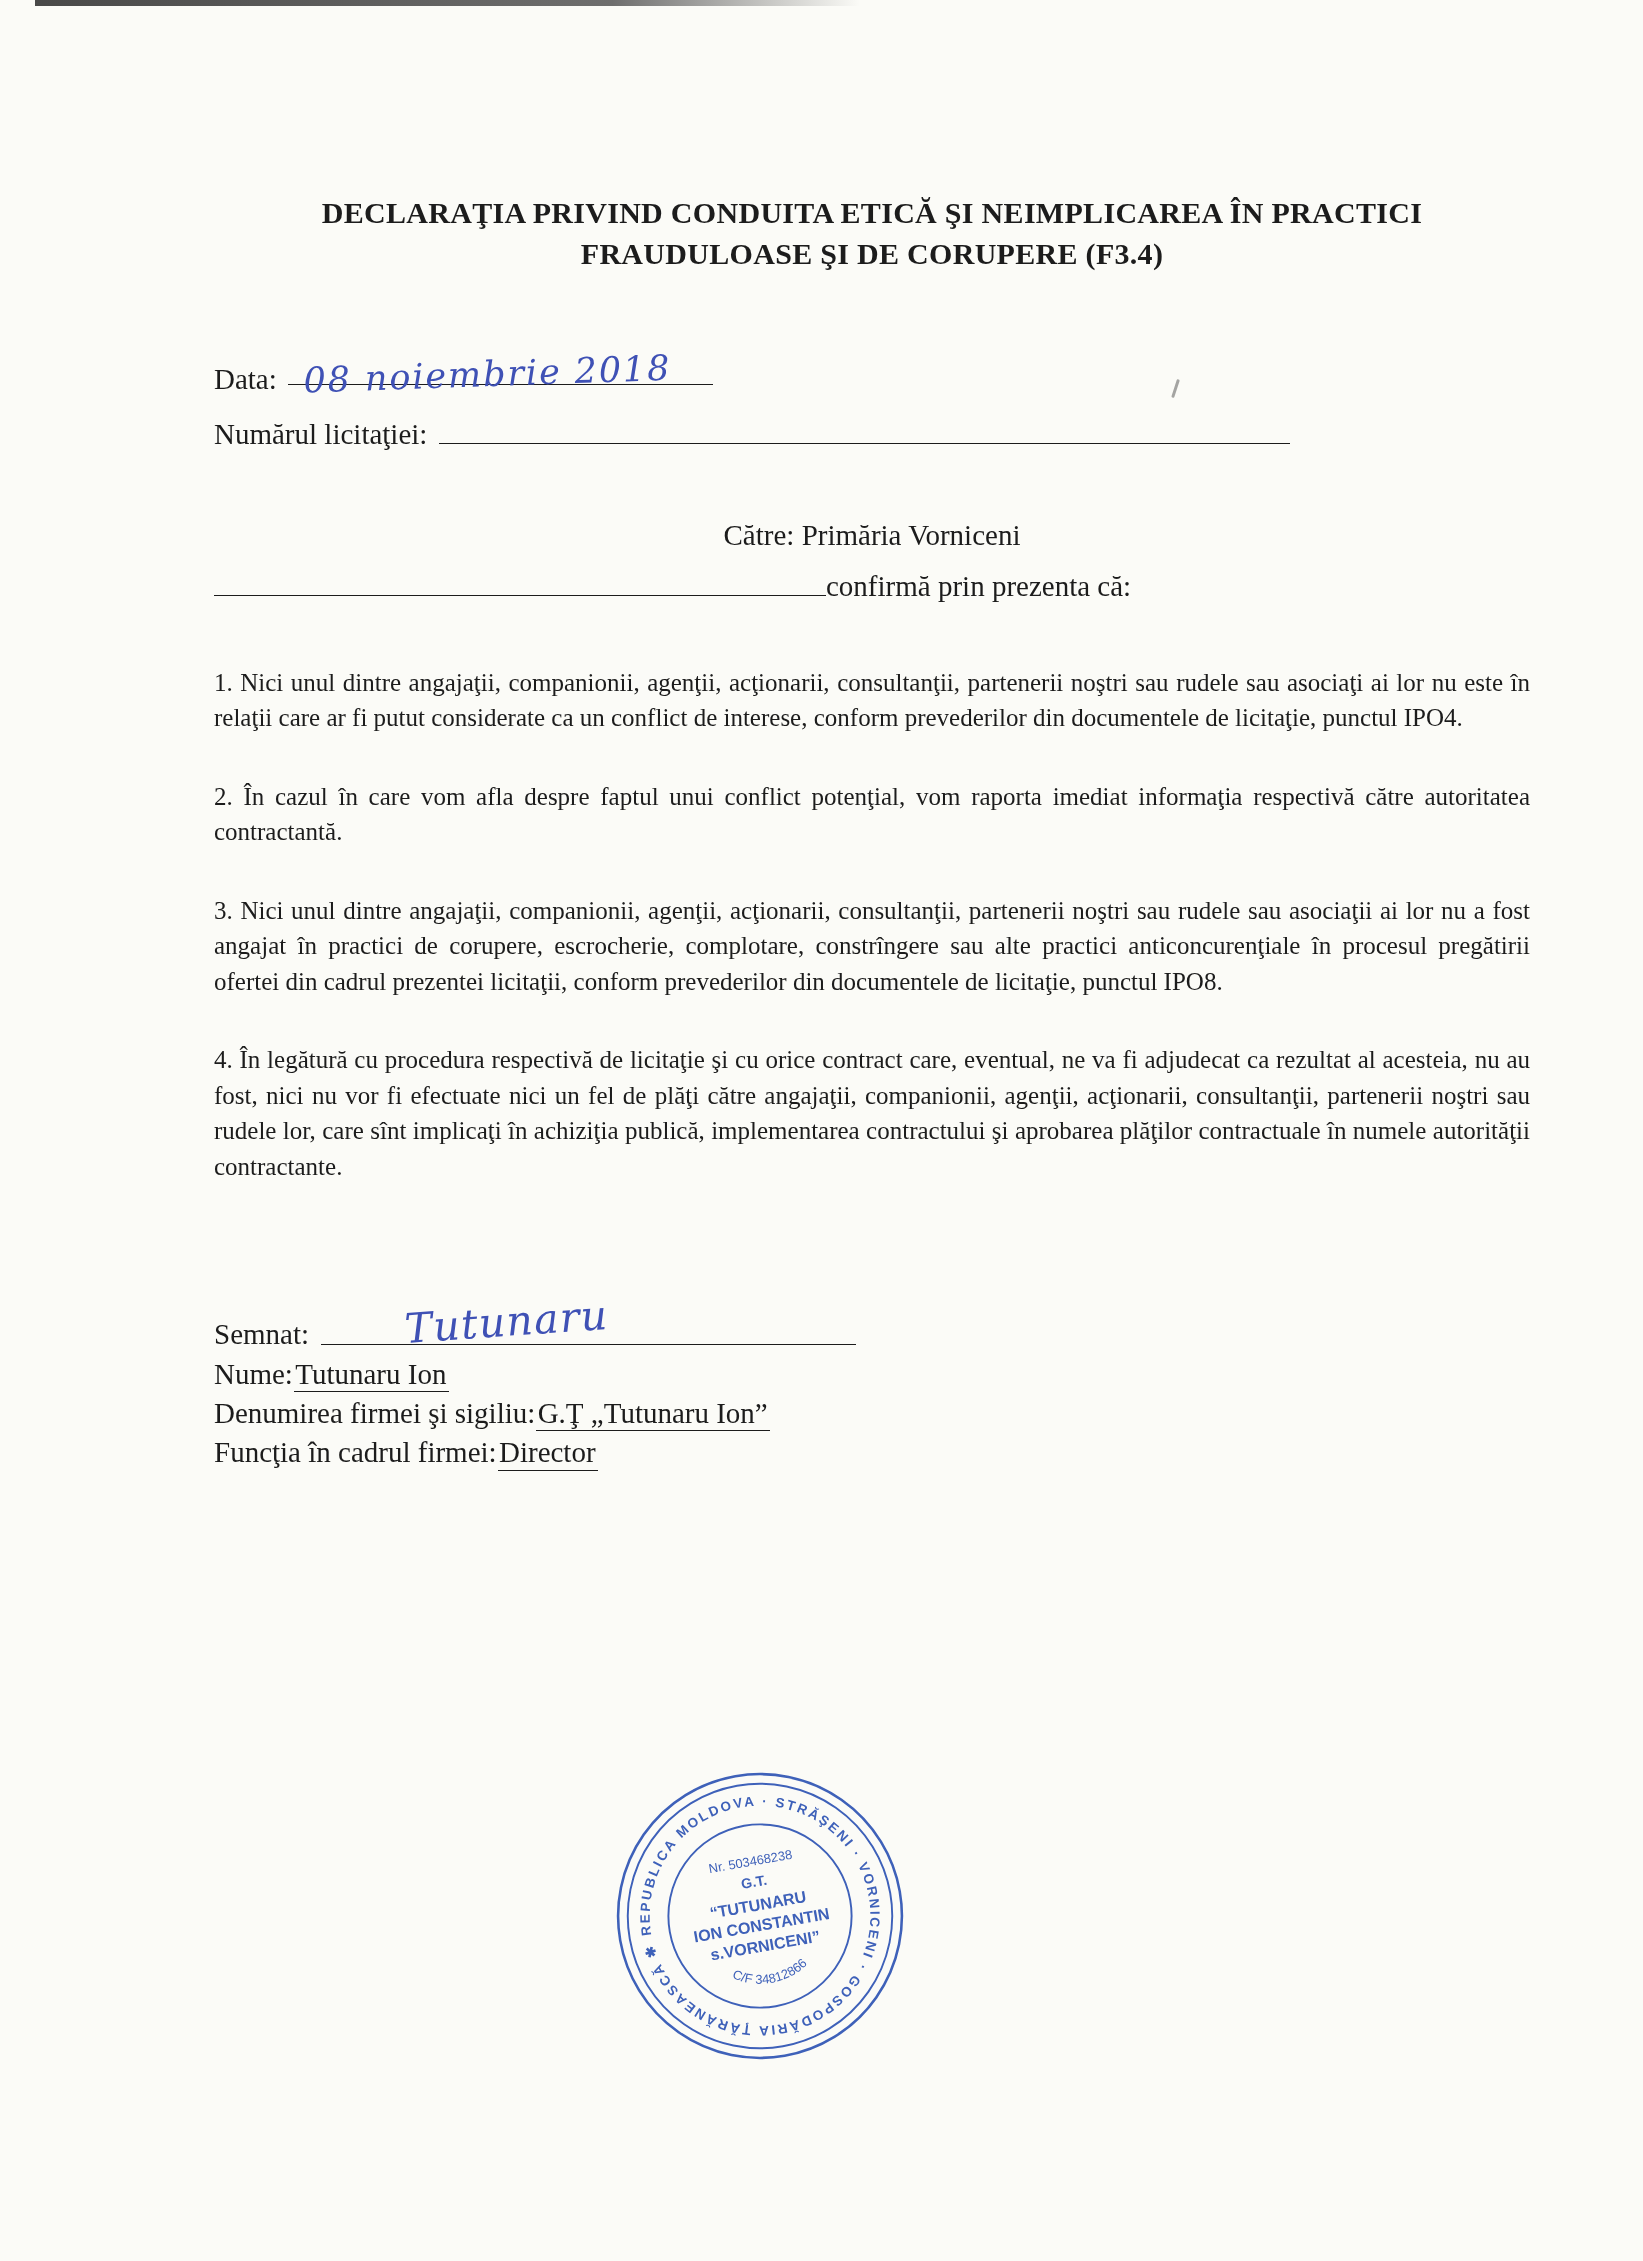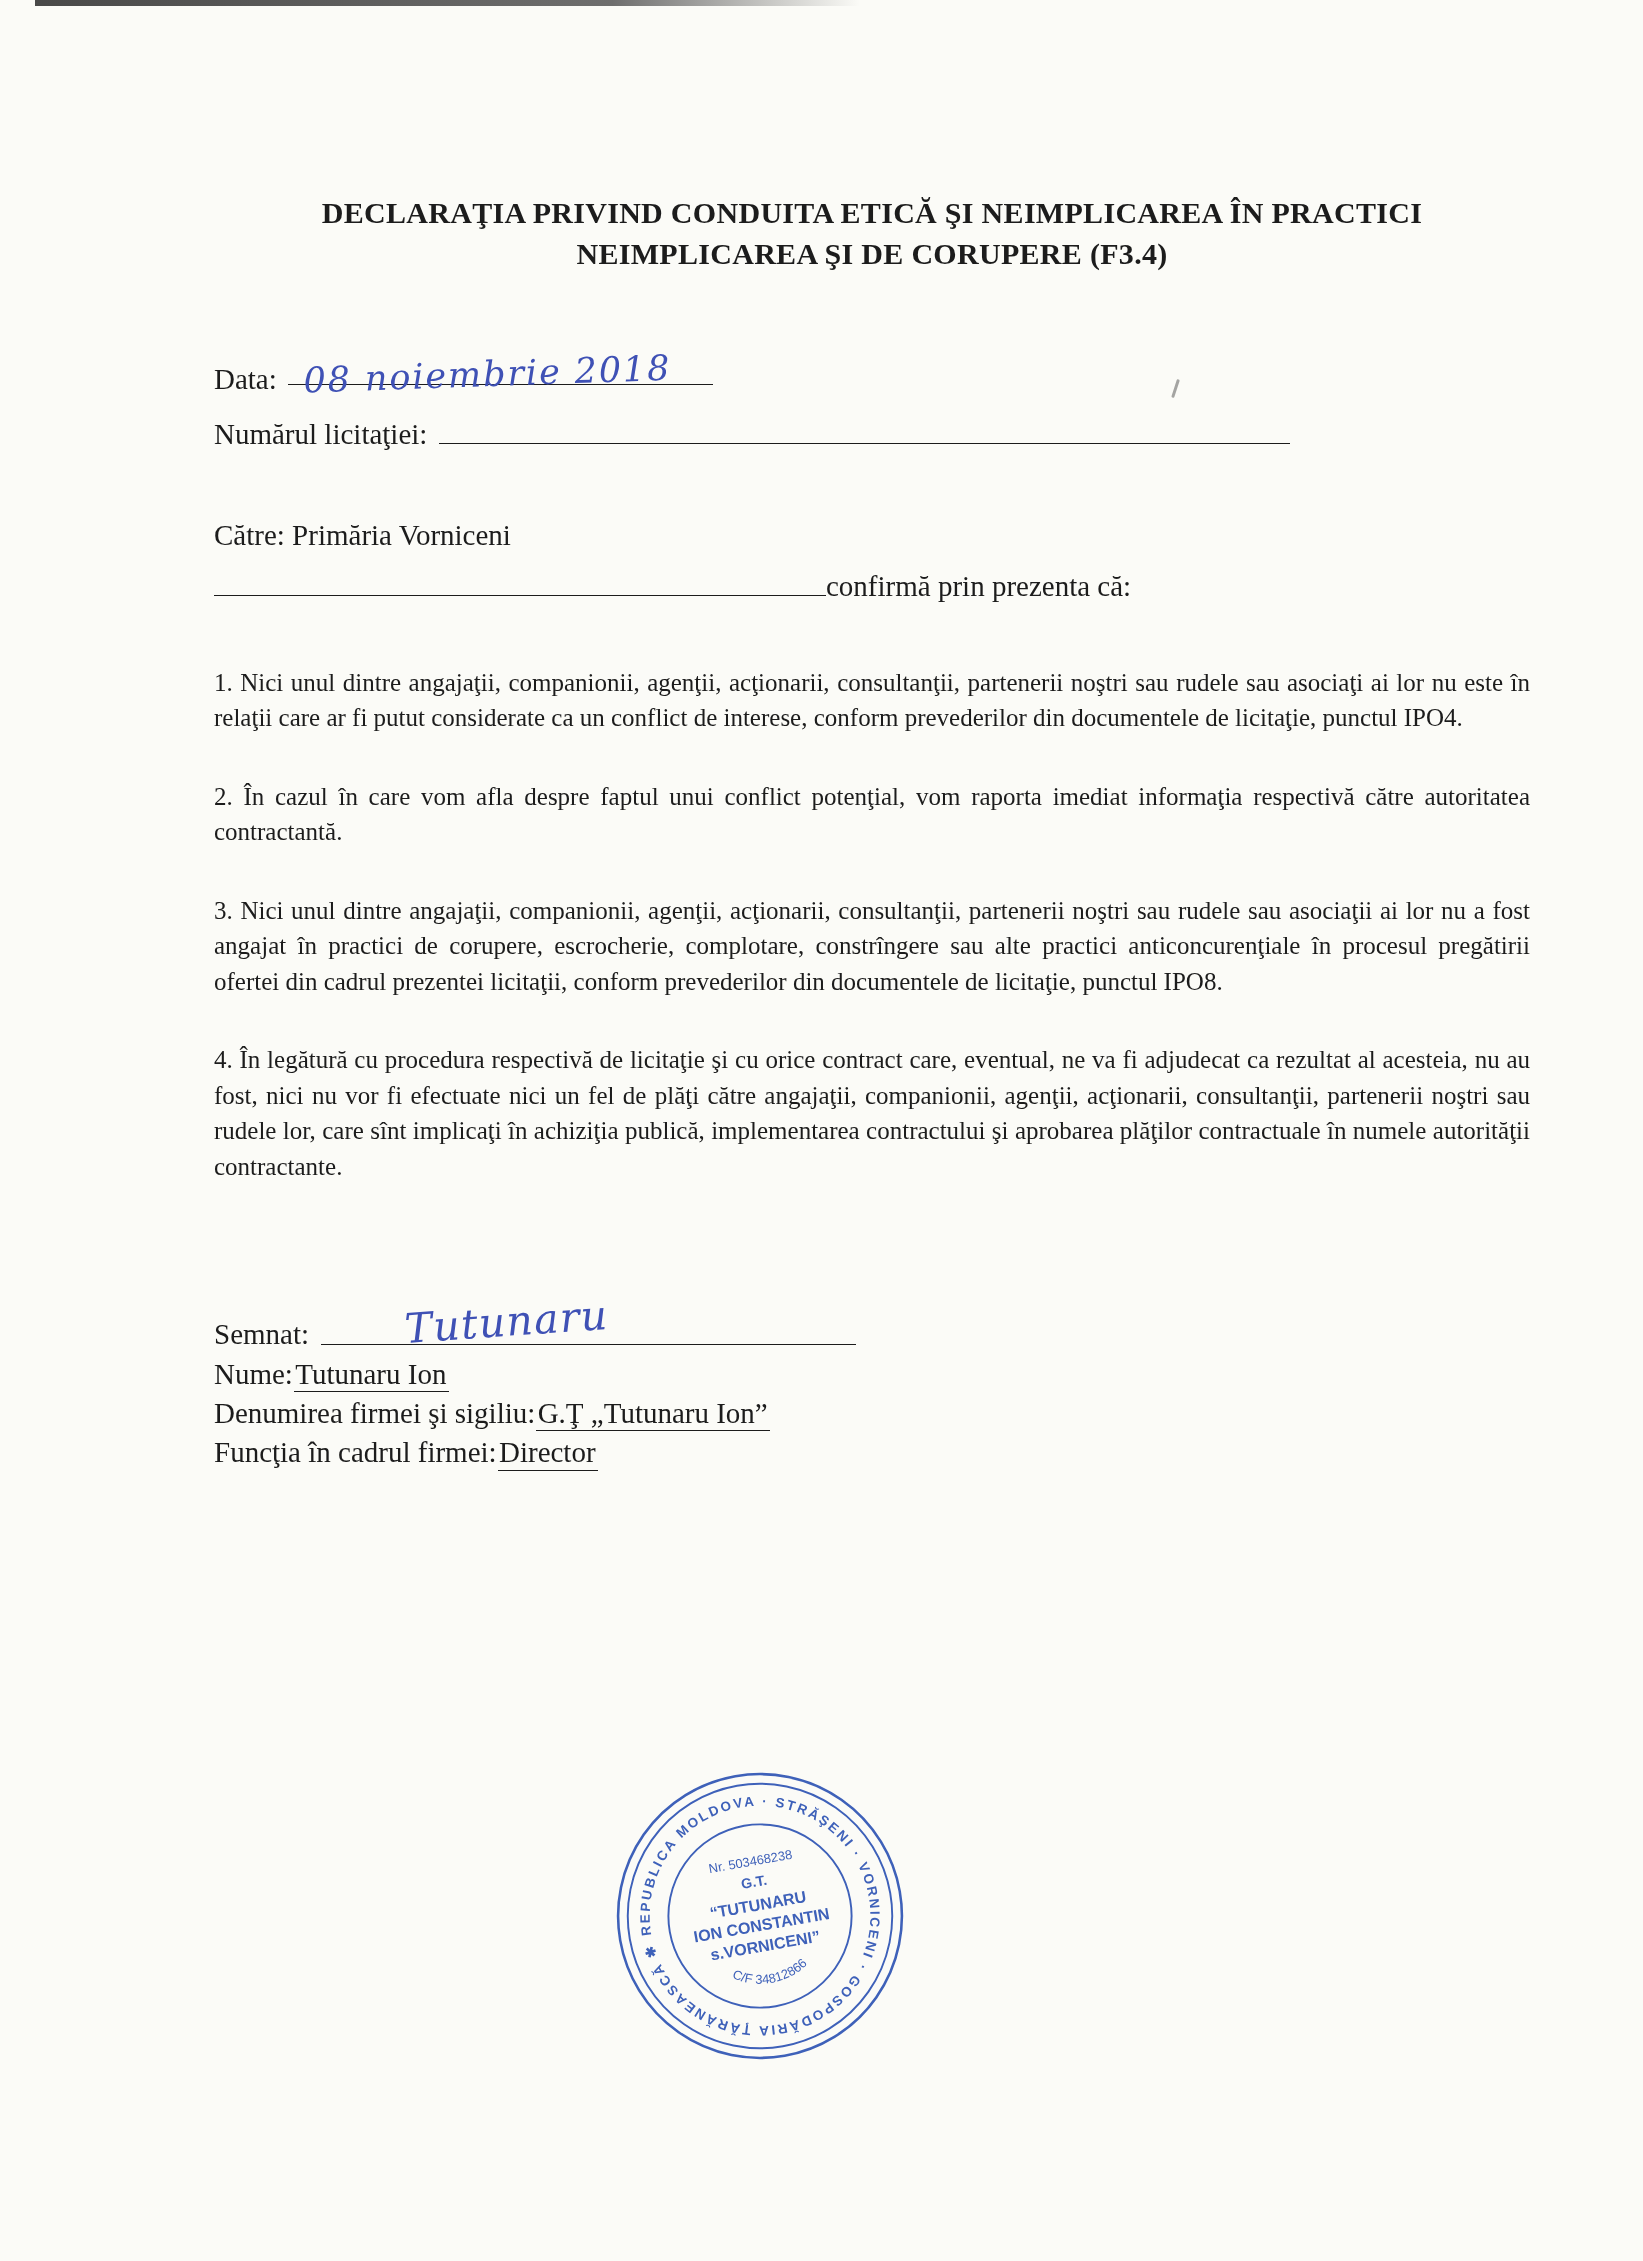--- a/index.html
+++ b/index.html
@@ -45,21 +45,21 @@
     font-family:"DejaVu Serif", serif;
     font-style:italic;
     color:#3f51b5;
     font-size:35px;
     display:inline-block;
     transform:rotate(-2deg) translateY(-2.6px);
     letter-spacing:1.9px;
     white-space:nowrap;
     padding-left:15.5px;
   }
-  .to-block { margin-top:62px; font-size:29px; }
+  .to-block { margin-top:62px; font-size:29px;text-align:center; }
   .confirm-row { margin-top:10px; font-size:29px; white-space:nowrap; }
   .paragraphs { margin-top:62px; }
   .para {
     font-size:25px;
     line-height:1.42;
     text-align:justify;
     margin-bottom:43px;
   }
   .sig-block { margin-top:122px; font-size:29px; }
   .sig-row { margin-bottom:6.4px; white-space:nowrap; }
@@ -96,21 +96,21 @@
 </style>
 </head>
 <body>
 
 <div class="scan-edge"></div>
 
 <div class="page">
 
   <h1 class="title">
     <span>DECLARAŢIA PRIVIND CONDUITA ETICĂ ŞI NEIMPLICAREA ÎN PRACTICI</span>
-    <span>NEIMPLICAREA ŞI DE CORUPERE (F3.4)</span>
+    <span>FRAUDULOASE ŞI DE CORUPERE (F3.4)</span>
   </h1>
 
   <div class="field-row">
     <span class="label">Data:</span><span class="fill-line date-line"><span class="handwriting">08 noiembrie 2018</span></span>
   </div>
 
   <div class="field-row">
     <span class="label">Numărul licitaţiei:</span><span class="fill-line tender-line"></span>
   </div>
 

